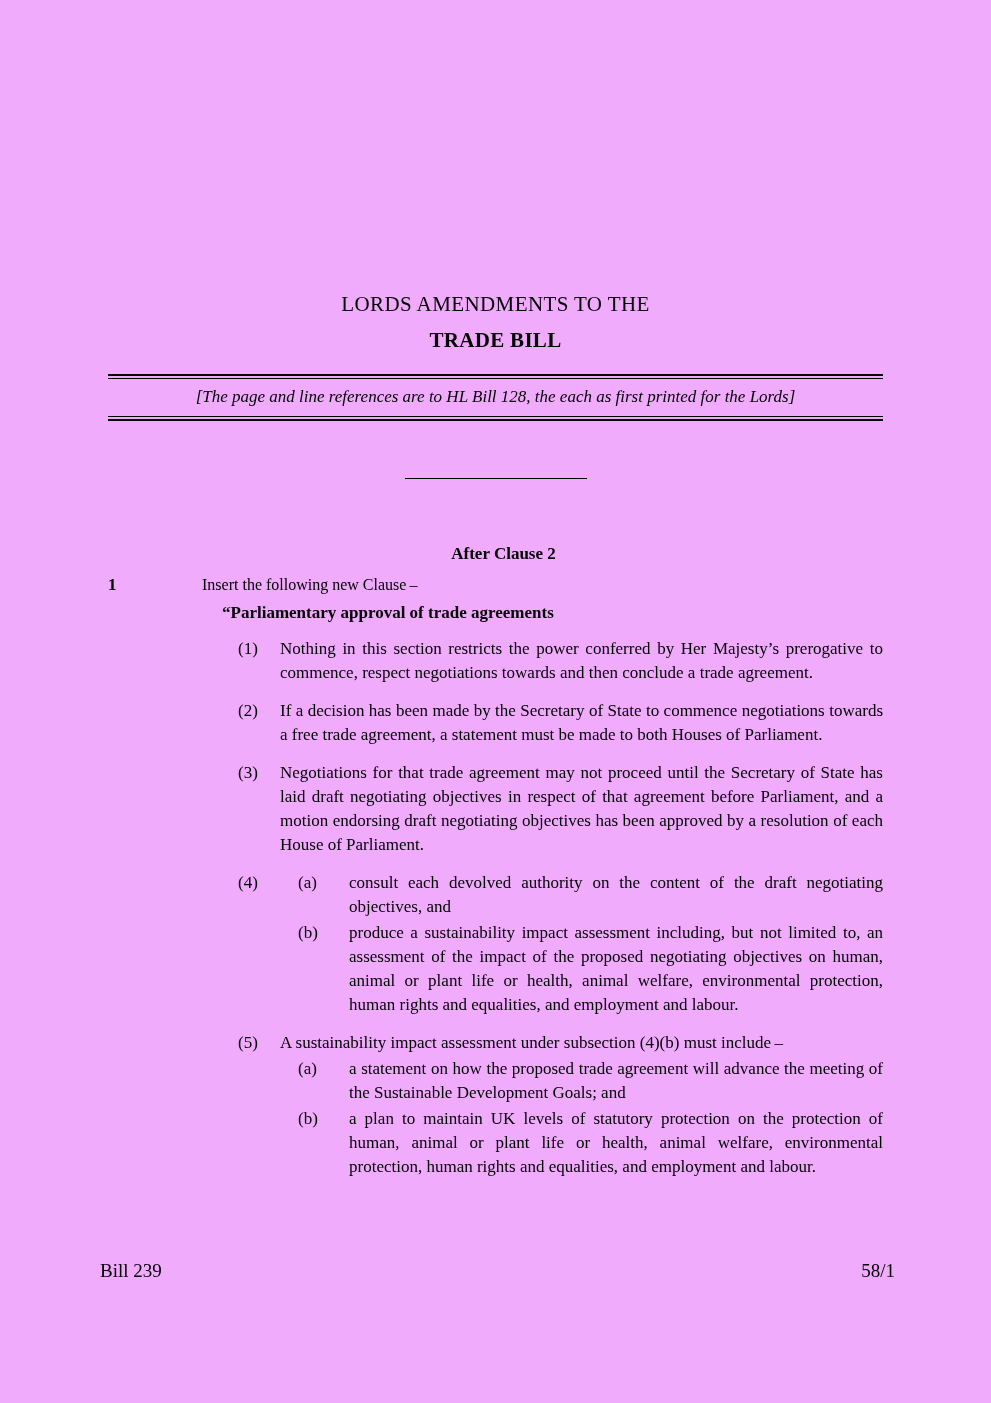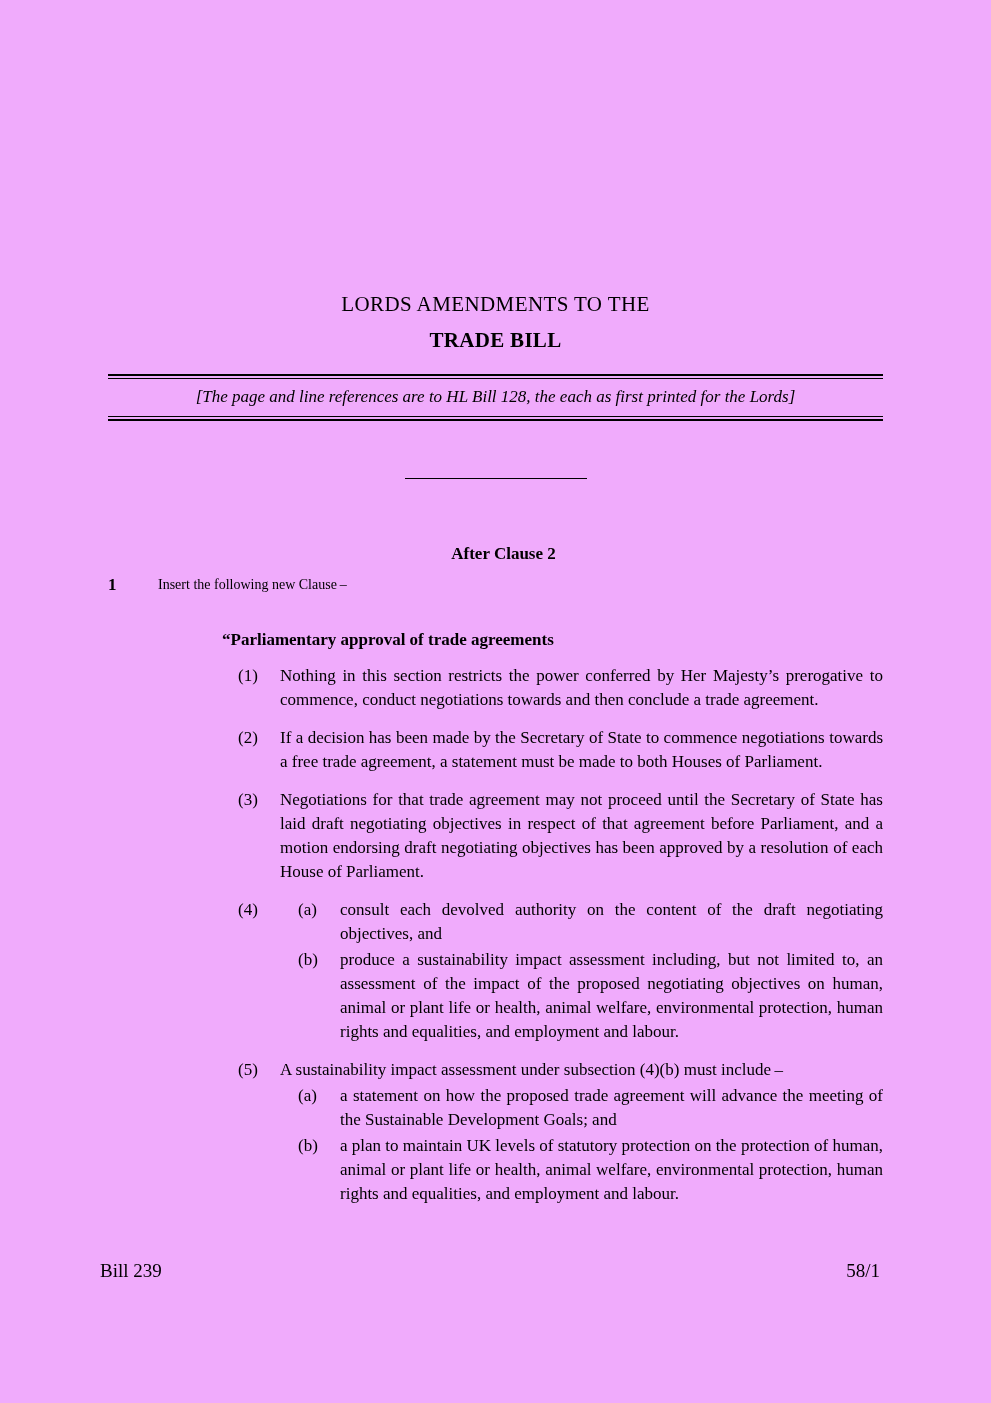--- a/index.html
+++ b/index.html
@@ -103,27 +103,27 @@
   }
   .amend-num {
     position: absolute;
     left: 0;
     top: 0;
     font-weight: 700;
     font-size: 17px;
     line-height: 24px;
   }
   .amend-instruction {
-    margin-left: 50px;
-    font-size: 14px;
+    margin-left: 94px;
+    font-size: 16px;
     line-height: 24px;
   }
   .clause-title {
     margin-left: 114px;
-    margin-top: 31px;
+    margin-top: 4px;
     font-weight: 700;
     font-size: 17px;
     line-height: 24px;
   }
 
   
   .sub-list {
     margin-top: 12px;
   }
   .sub-item {
@@ -161,32 +161,33 @@
     left: 18px;
     top: 0;
     width: 42px;
     font-size: 17px;
     line-height: 24px;
   }
   .letter-item .body {
     font-size: 17px;
     line-height: 24px;
     text-align: justify;
+    margin-left: 9px;
   }
 
   
   .sub-item > .letter-list {
     margin-top: 0;
   }
 
   
   .footer {
     position: absolute;
     left: 100px;
-    right: 111px;
+    right: 96px;
     top: 1258px;
     display: flex;
     justify-content: space-between;
     align-items: baseline;
     font-size: 19px;
     line-height: 26px;
   }
   .footer .left { text-align: left; }
   .footer .right { text-align: right; }
 </style>
@@ -224,21 +225,21 @@
       <div class="amend-num">1</div>
       <div class="amend-instruction">Insert the following new Clause –</div>
     </div>
 
     <div class="clause-title">“Parliamentary approval of trade agreements</div>
 
     <div class="sub-list">
 
       <div class="sub-item">
         <span class="marker">(1)</span>
-        <div class="body">Nothing in this section restricts the power conferred by Her Majesty’s prerogative to commence, conduct negotiations towards and then conclude a trade agreement.</div>
+        <div class="body">Nothing in this section restricts the power conferred by Her Majesty’s prerogative to commence, respect negotiations towards and then conclude a trade agreement.</div>
       </div>
 
       <div class="sub-item">
         <span class="marker">(2)</span>
         <div class="body">If a decision has been made by the Secretary of State to commence negotiations towards a free trade agreement, a statement must be made to both Houses of Parliament.</div>
       </div>
 
       <div class="sub-item">
         <span class="marker">(3)</span>
         <div class="body">Negotiations for that trade agreement may not proceed until the Secretary of State has laid draft negotiating objectives in respect of that agreement before Parliament, and a motion endorsing draft negotiating objectives has been approved by a resolution of each House of Parliament.</div>

